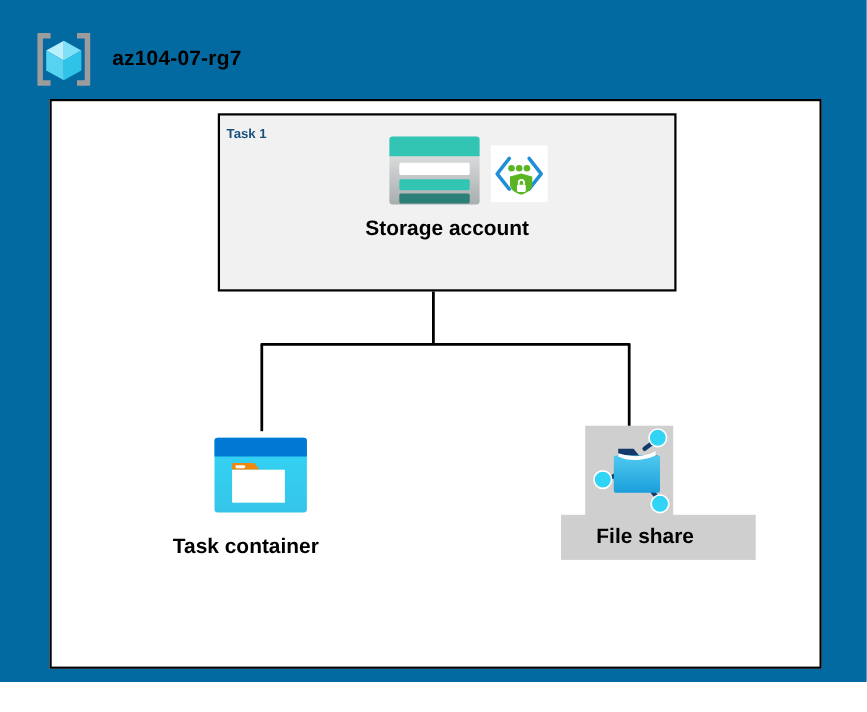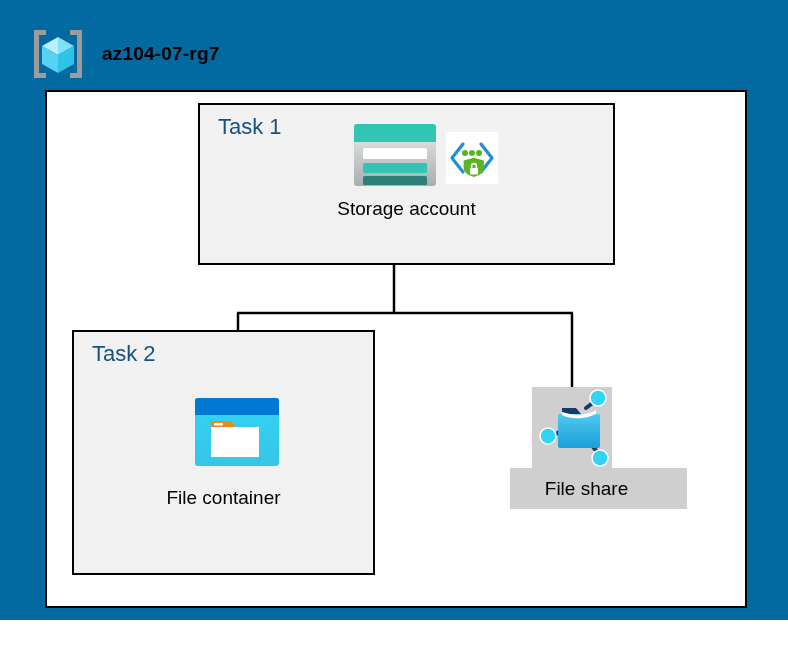--- a/index.html
+++ b/index.html
@@ -59,32 +59,32 @@
     background: #f1f1f1;
     border: 2.5px solid #000000;
     box-sizing: border-box;
   }
   #task1-box { left: 198px; top: 103px; width: 417px; height: 162px; }
   #task2-box { left: 72px;  top: 330px; width: 303px; height: 245px; }
   #task3-box { left: 420px; top: 330px; width: 304px; height: 245px; }
 
   .task-label {
     position: absolute;
-    left: 18px;
+    left: 6px;
     top: 9px;
-    font-size: 22px;
-    font-weight: normal;
+    font-size: 12px;
+    font-weight: bold;
     color: #17527e;
     white-space: nowrap;
   }
 
   .node-caption {
     position: absolute;
     font-size: 19px;
-    font-weight: normal;
+    font-weight: bold;
     color: #000000;
     white-space: nowrap;
     text-align: center;
   }
 
   
   #connectors {
     position: absolute;
     left: 0;
     top: 0;
@@ -187,41 +187,38 @@
     <circle cx="33" cy="21" r="3" fill="#5bb522"></circle>
 
     <path d="M26 27 L37 30 V38 C37 43 32 46.5 26 48 C20 46.5 15 43 15 38 V30 Z" fill="#5bb522" transform="translate(2,-1) scale(0.92) translate(2,2)"></path>
 
     <rect x="24" y="36" width="8" height="6.5" rx="1" fill="#ffffff"></rect>
     <path d="M25.6 36 V34 a2.4 2.4 0 0 1 4.8 0 V36" fill="none" stroke="#ffffff" stroke-width="1.6"></path>
   </svg>
 
   <div class="node-caption" id="storage-caption">Storage account</div>
 
-  <div class="task-box" id="task2-box">
-    <div class="task-label">Task 2</div>
-  </div>
 
   <svg class="icon-wrap" id="blob-icon" viewBox="0 0 88 72">
     <defs>
       <linearGradient id="blobBody" x1="0" y1="0" x2="0" y2="1">
         <stop offset="0" stop-color="#32d4f5"></stop>
         <stop offset="1" stop-color="#36c5e8"></stop>
       </linearGradient>
     </defs>
     <rect x="2" y="2" width="84" height="68" rx="3" fill="url(#blobBody)"></rect>
     <path d="M5 2 H83 a3 3 0 0 1 3 3 V19 H2 V5 a3 3 0 0 1 3 -3 Z" fill="#0078d4"></path>
 
     <path d="M18 25 H38 L43 31 H18 Z" fill="#f2870d"></path>
     <rect x="21" y="27" width="9" height="2.6" rx="1.3" fill="#ffffff"></rect>
 
     <rect x="18" y="31" width="48" height="30" fill="#ffffff"></rect>
   </svg>
 
-  <div class="node-caption" id="blob-caption">File container</div>
+  <div class="node-caption" id="blob-caption">Task container</div>
 
 
   <div id="fileshare-plate"></div>
   <div id="fileshare-caption-bg"></div>
 
   <svg class="icon-wrap" id="fileshare-icon" viewBox="0 0 78 80">
     <defs>
       <linearGradient id="fsFolder" x1="0" y1="0" x2="0" y2="1">
         <stop offset="0" stop-color="#4fc9ef"></stop>
         <stop offset="1" stop-color="#1a9edb"></stop>

